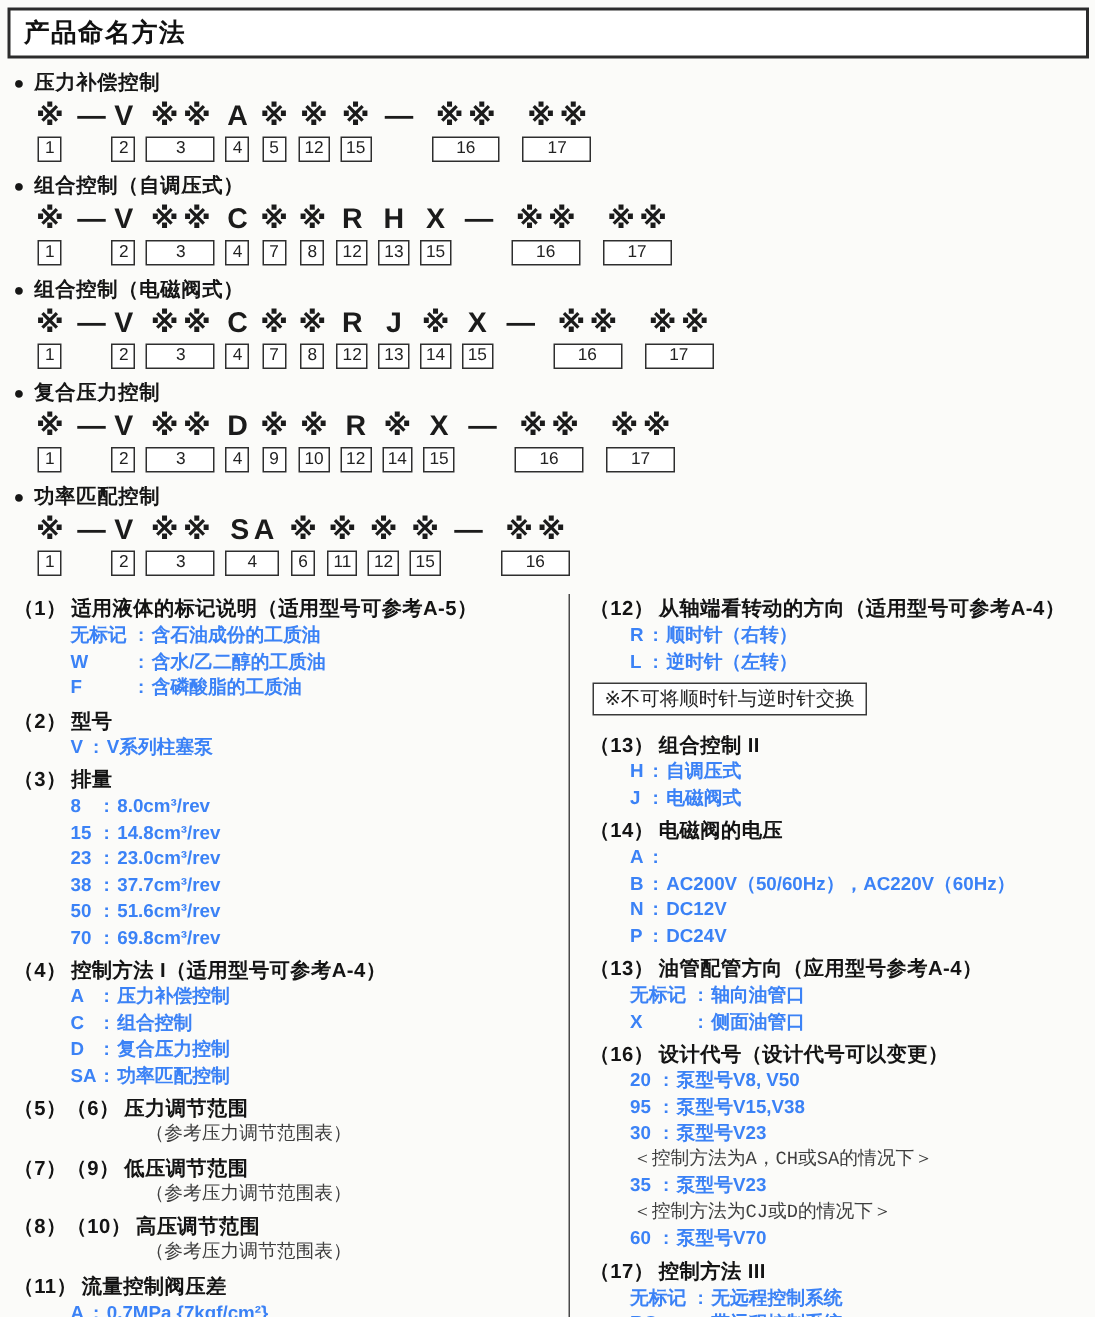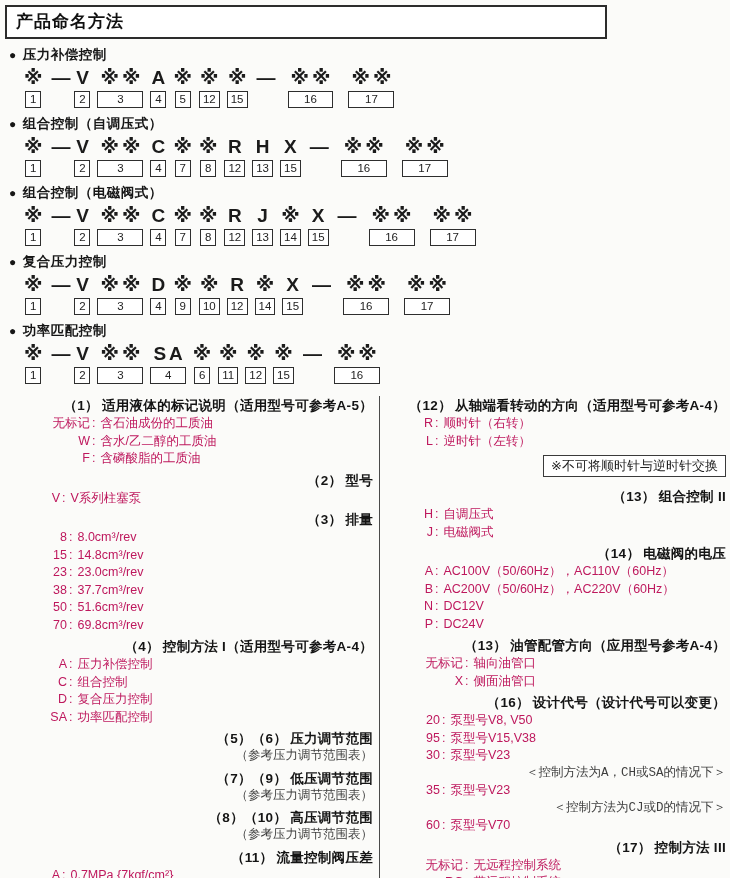--- a/index.html
+++ b/index.html
@@ -14,21 +14,21 @@
   .page{padding:5px 4px 0 5px;box-sizing:border-box;}
 
   
   .title-box{
     border:2px solid #2c2c2c;
     background:#fff;
     font-weight:bold;
     font-size:17px;
     color:#111;
     padding:3px 9px 4px 9px;
-    width:602px;
+    width:721px;
     box-sizing:border-box;
     letter-spacing:1px;
   }
 
   
   .nsec{margin:7px 0 2px 4px;}
   .nsec-head{display:flex;align-items:center;font-weight:bold;font-size:13.5px;color:#161616;letter-spacing:.5px;}
   .nsec-head .bullet{font-size:12px;margin-right:6px;line-height:14px;}
   .pattern{display:flex;align-items:flex-end;margin:2px 0 0 15px;}
   .seg{display:flex;flex-direction:column;align-items:center;margin-right:7px;}
@@ -45,24 +45,24 @@
   }
   .seg.multi .box{align-self:stretch;}
   .seg.dash{margin:0 4px 0 2px;padding-bottom:19px;}
   .seg.gap{margin-left:8px;}
 
   
   .details{display:flex;margin-top:12px;align-items:stretch;}
   .col{box-sizing:border-box;}
   .col-left{width:374px;padding:0 6px 0 4px;}
   .col-right{width:347px;border-left:1.5px solid #4a4a4a;padding:0 0 0 13px;}
-  .item{margin-bottom:3px;text-align:right;}
+  .item{margin-bottom:3px;}
   .item-head{font-weight:bold;font-size:13.5px;line-height:19px;color:#141414;letter-spacing:.3px;}
   .item-head .num{margin-right:3px;}
-  .line{display:flex;font-size:12.5px;line-height:17.5px;color:#be185d;}
+  .line{display:flex;font-size:12.5px;line-height:17.5px;color:#3b82f6;font-weight:bold;}
   .col-left .line{padding-left:38px;}
   .col-right .line{padding-left:27px;}
   .line .lbl{flex:none;width:var(--lw,20px);white-space:nowrap;}
   .line .sep{flex:none;margin:0 5px 0 2px;}
   .line .val{white-space:nowrap;}
   .note-line{font-size:12.5px;line-height:17.5px;color:#3e3e3e;font-family:Liberation Mono, monospace;}
   .boxed-note{
     display:inline-block;border:1.5px solid #3a3a3a;background:#fff;
     padding:1px 7px;margin:5px 0 7px 2px;font-size:13px;color:#222;
   }
@@ -487,21 +487,20 @@
             <span class="lbl">J</span>
             <span class="sep">:</span>
             <span class="val">电磁阀式</span>
           </div>
         </div>
         <div class="item">
           <div class="item-head"><span class="num">（14）</span><span>电磁阀的电压</span></div>
           <div class="line" style="--lw: 13px;">
             <span class="lbl">A</span>
             <span class="sep">:</span>
-            <span class="val">AC100V（50/60Hz），AC110V（60Hz）</span>
           </div>
           <div class="line" style="--lw: 13px;">
             <span class="lbl">B</span>
             <span class="sep">:</span>
             <span class="val">AC200V（50/60Hz），AC220V（60Hz）</span>
           </div>
           <div class="line" style="--lw: 13px;">
             <span class="lbl">N</span>
             <span class="sep">:</span>
             <span class="val">DC12V</span>

